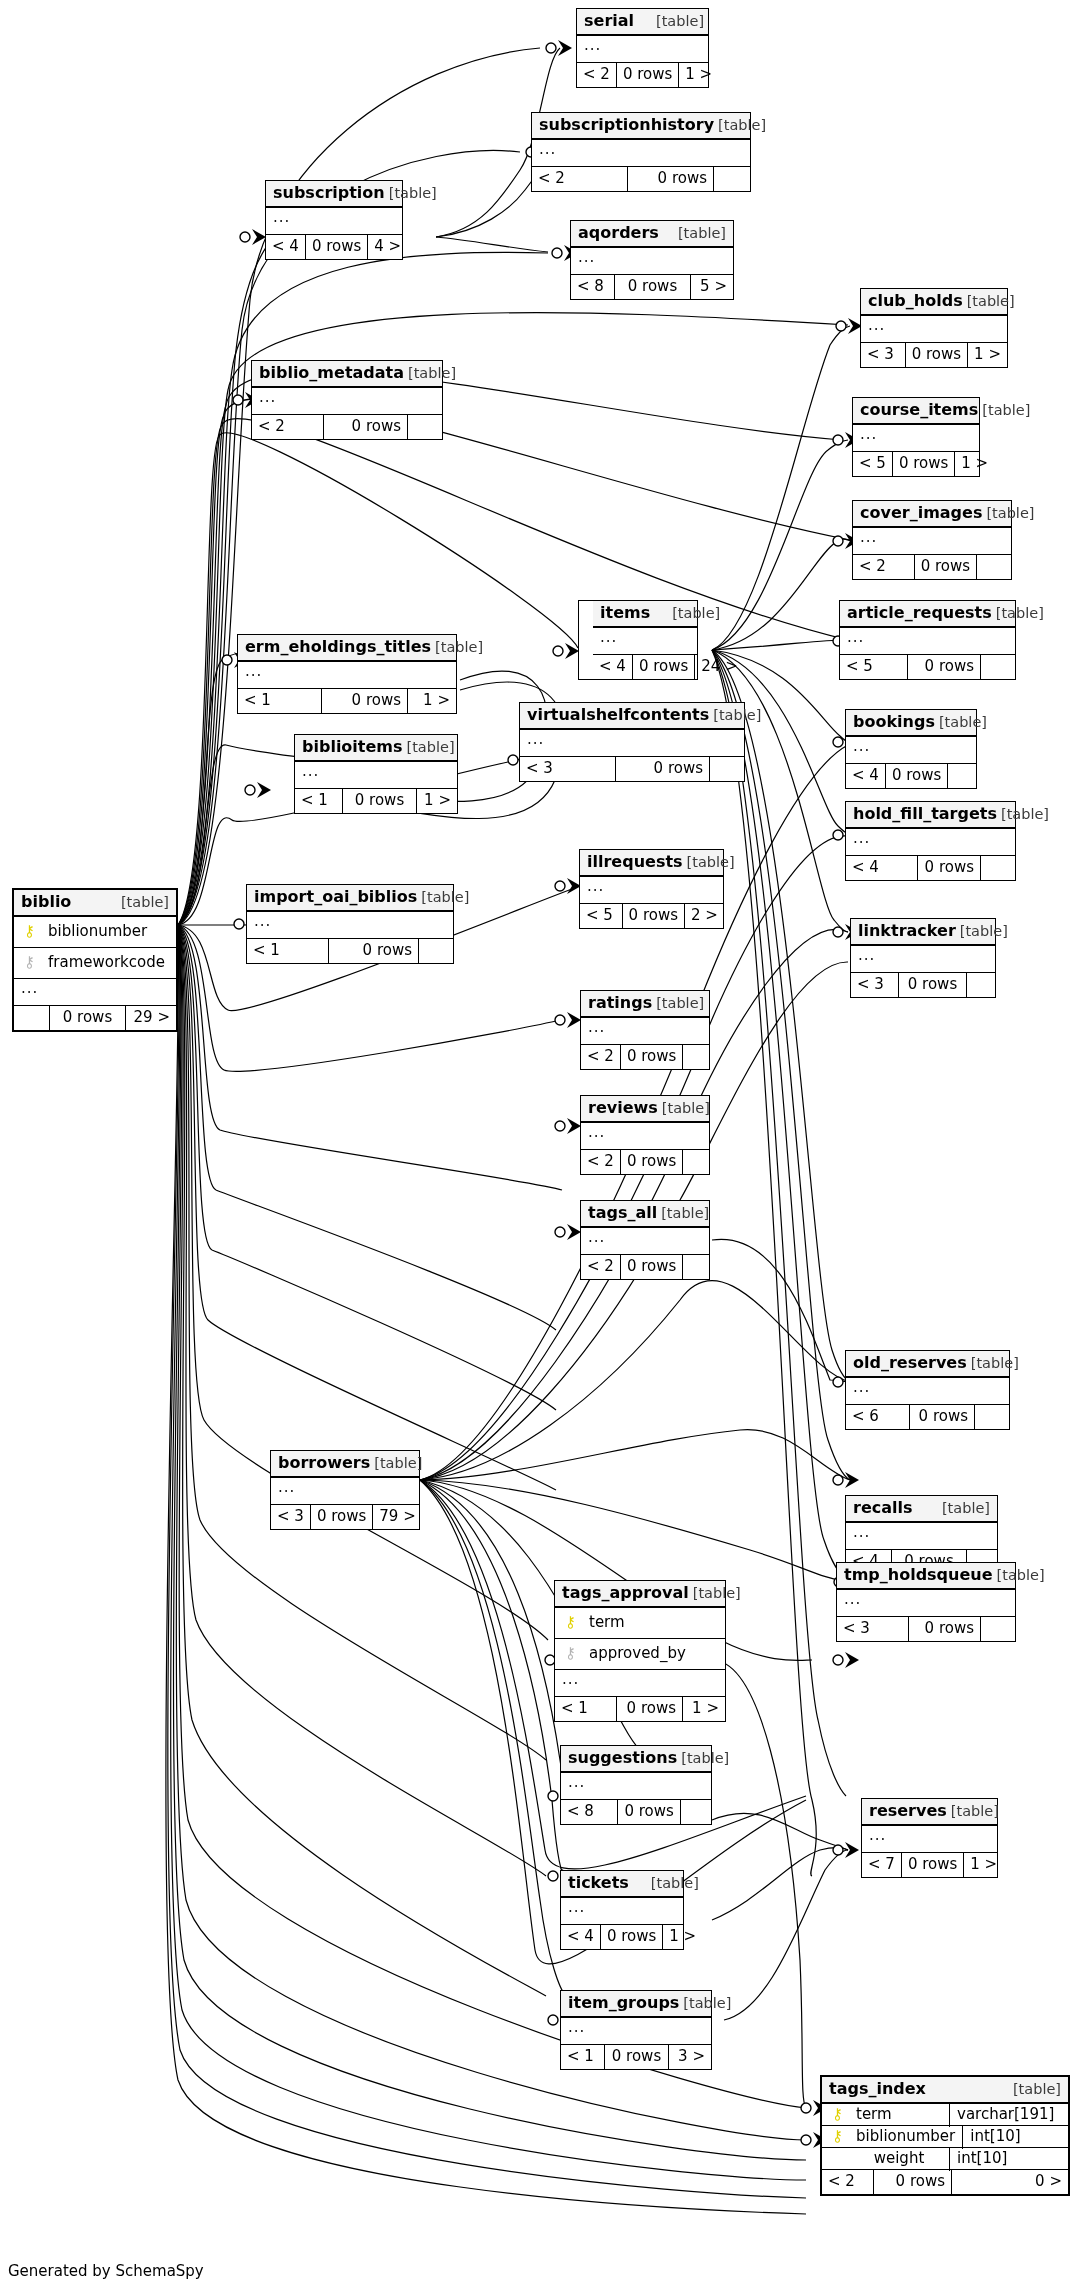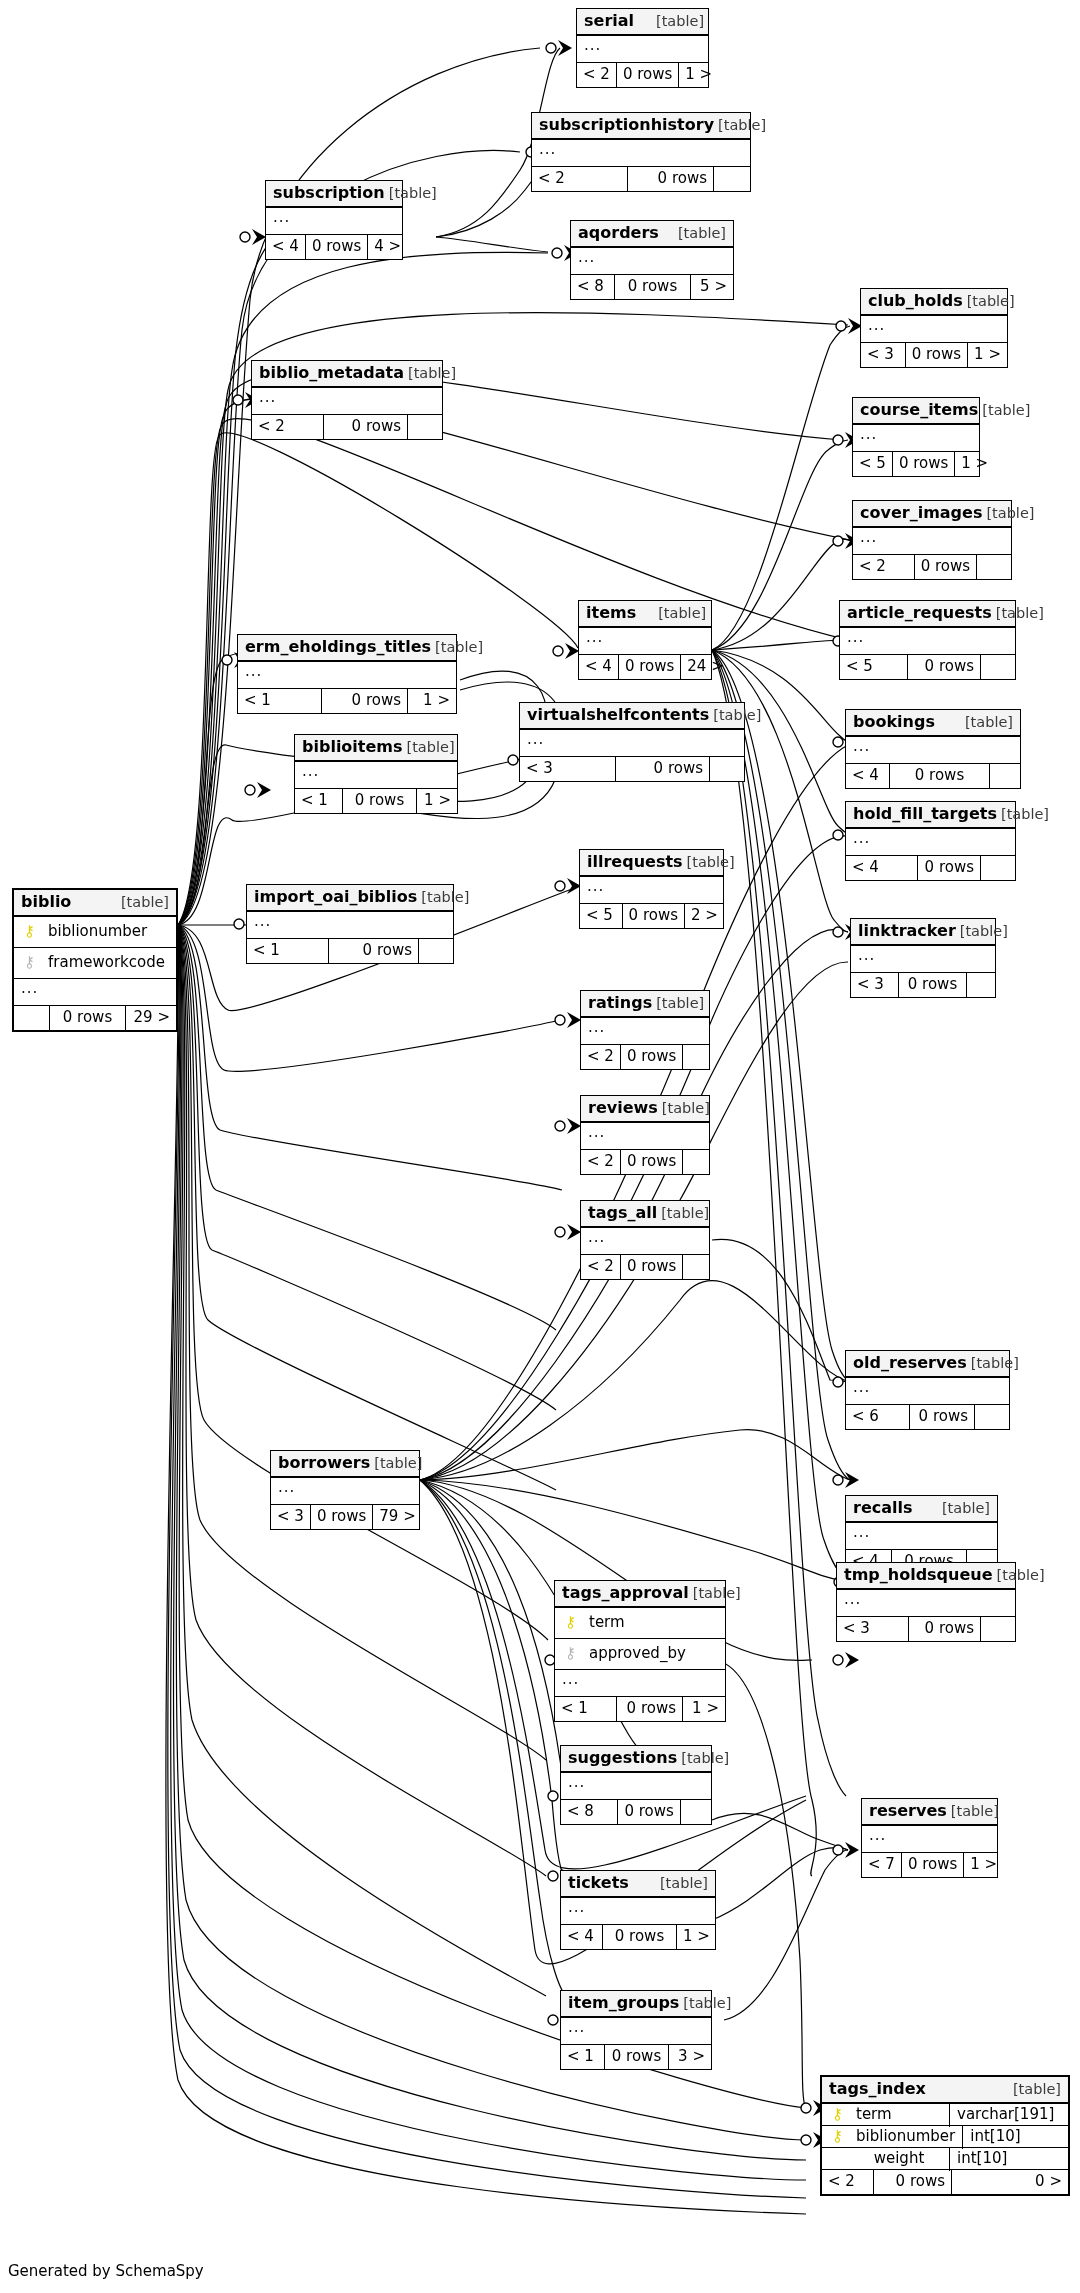--- a/index.html
+++ b/index.html
@@ -334,21 +334,21 @@
       <span class="tn-tag">[table]</span>
     </div>
     <div class="tn-ellipsis">...</div>
     <div class="tn-foot">
       <span class="cell f-left" style="width:62px">&lt; 2</span>
       <span class="cell f-mid">0 rows</span>
       <span class="cell f-right" style="width:34px"></span>
     </div>
   </div>
 
-  <div class="table-node" style="left:578px;top:600px;width:134px;">
+  <div class="table-node" style="left:578px;top:600px;width:120px;padding-left:14px;">
     <div class="tn-title spread">
       <span class="tn-name">items</span>
       <span class="tn-tag">[table]</span>
     </div>
     <div class="tn-ellipsis">...</div>
     <div class="tn-foot">
       <span class="cell f-left" style="width:40px">&lt; 4</span>
       <span class="cell f-mid center">0 rows</span>
       <span class="cell f-right" style="width:46px">24 &gt;</span>
     </div>
@@ -386,21 +386,21 @@
       <span class="tn-tag">[table]</span>
     </div>
     <div class="tn-ellipsis">...</div>
     <div class="tn-foot">
       <span class="cell f-left" style="width:96px">&lt; 3</span>
       <span class="cell f-mid">0 rows</span>
       <span class="cell f-right" style="width:34px"></span>
     </div>
   </div>
 
-  <div class="table-node" style="left:845px;top:709px;width:176px;">
+  <div class="table-node" style="left:845px;top:709px;width:132px;">
     <div class="tn-title">
       <span class="tn-name">bookings</span>
       <span class="tn-tag">[table]</span>
     </div>
     <div class="tn-ellipsis">...</div>
     <div class="tn-foot">
       <span class="cell f-left" style="width:44px">&lt; 4</span>
       <span class="cell f-mid center">0 rows</span>
       <span class="cell f-right" style="width:30px"></span>
     </div>
@@ -623,21 +623,21 @@
       <span class="tn-tag">[table]</span>
     </div>
     <div class="tn-ellipsis">...</div>
     <div class="tn-foot">
       <span class="cell f-left" style="width:44px">&lt; 7</span>
       <span class="cell f-mid center">0 rows</span>
       <span class="cell f-right" style="width:36px">1 &gt;</span>
     </div>
   </div>
 
-  <div class="table-node" style="left:560px;top:1870px;width:156px;">
+  <div class="table-node" style="left:560px;top:1870px;width:124px;">
     <div class="tn-title spread">
       <span class="tn-name">tickets</span>
       <span class="tn-tag">[table]</span>
     </div>
     <div class="tn-ellipsis">...</div>
     <div class="tn-foot">
       <span class="cell f-left" style="width:42px">&lt; 4</span>
       <span class="cell f-mid center">0 rows</span>
       <span class="cell f-right" style="width:38px">1 &gt;</span>
     </div>

